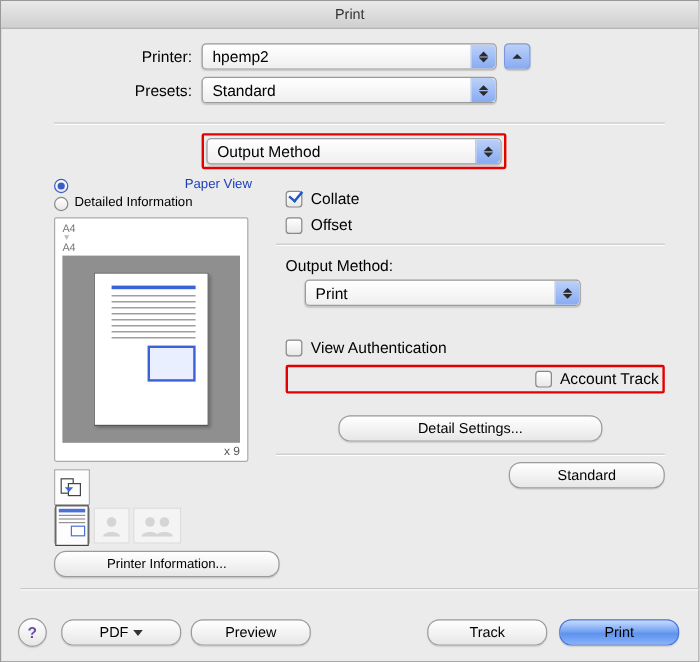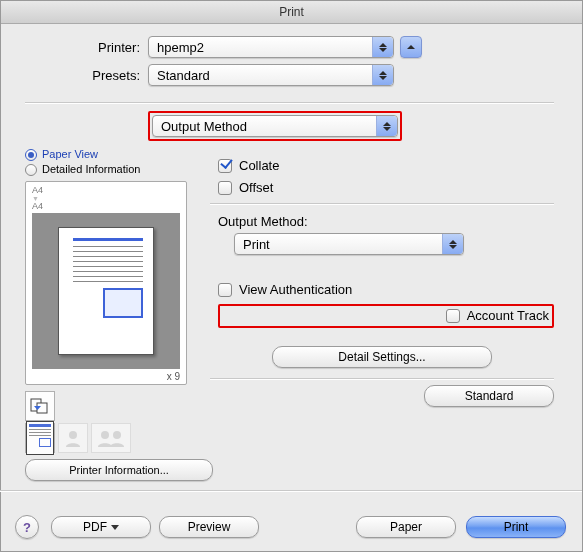--- a/index.html
+++ b/index.html
@@ -24,21 +24,21 @@
     background: linear-gradient(#e9e9e9, #cfcfcf);
     border-bottom: 1px solid #aaa;
     text-align: center;
     font-size: 12px;
     line-height: 22px;
     font-weight: 400;
     color: #333;
   }
   .content {
     flex: 1;
-    padding: 12px 28px 8px 24px;
+    padding: 12px 28px 8px 44px;
     display: flex;
     flex-direction: column;
   }
   .row {
     display: flex;
     align-items: center;
     margin-bottom: 6px;
   }
   .label-col {
     width: 115px;
@@ -136,21 +136,21 @@
     flex-direction: column;
     padding-top: 14px;
   }
   .radio-row {
     display: flex;
     align-items: center;
     gap: 5px;
     font-size: 11px;
     line-height: 15px;
   }
-  .radio-row.selected { color: #1b3fb4; }
+  .radio-row.selected { color: #1b3fb4; justify-content: space-between; }
   .radio {
     width: 12px; height: 12px;
     border: 1px solid #888;
     border-radius: 50%;
     background: linear-gradient(#fff,#e8e8e8);
     display: flex; align-items: center; justify-content: center;
     box-sizing: border-box;
   }
   .radio.on { border-color: #3a5ec5; }
   .radio.on::after {
@@ -503,17 +503,17 @@
   <div class="bottom-bar">
     <div class="help-icon">?</div>
     <div style="width:12px"></div>
     <div class="pdf-btn">
       <span>PDF</span>
       <span class="btn-tri"></span>
     </div>
     <div style="width:8px"></div>
     <div class="preview-btn">Preview</div>
     <div style="flex:1"></div>
-    <div class="cancel-btn">Paper</div>
+    <div class="cancel-btn">Track</div>
     <div style="width:10px"></div>
     <div class="print-btn">Print</div>
   </div>
 </div>
 
 </body></html>

